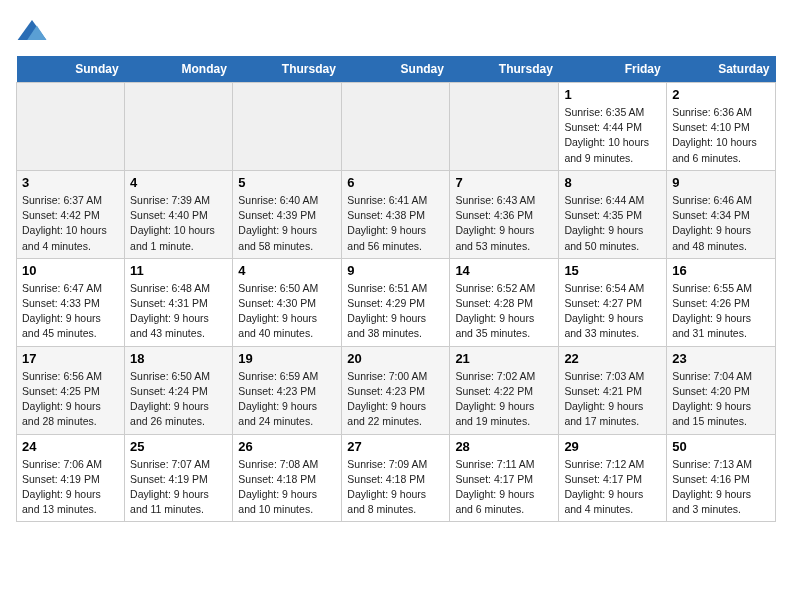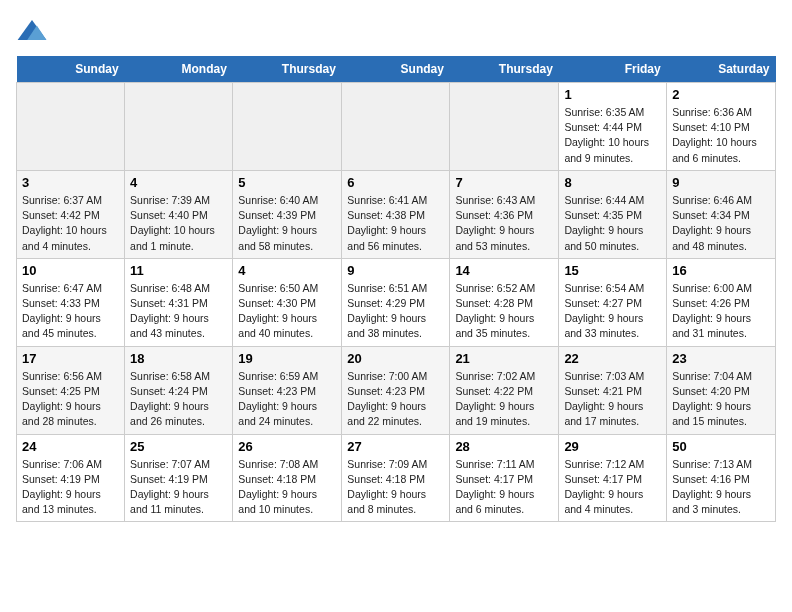--- a/index.html
+++ b/index.html
@@ -211,35 +211,35 @@
 Daylight: 9 hours and 35 minutes.</div>
         </td>
         <td>
           <span class="day-num">15</span>
           <div class="day-info">Sunrise: 6:54 AM
 Sunset: 4:27 PM
 Daylight: 9 hours and 33 minutes.</div>
         </td>
         <td>
           <span class="day-num">16</span>
-          <div class="day-info">Sunrise: 6:00 AM
+          <div class="day-info">Sunrise: 6:55 AM
 Sunset: 4:26 PM
 Daylight: 9 hours and 31 minutes.</div>
         </td>
       </tr>
       <tr>
         <td>
           <span class="day-num">17</span>
           <div class="day-info">Sunrise: 6:56 AM
 Sunset: 4:25 PM
 Daylight: 9 hours and 28 minutes.</div>
         </td>
         <td>
           <span class="day-num">18</span>
-          <div class="day-info">Sunrise: 6:58 AM
+          <div class="day-info">Sunrise: 6:50 AM
 Sunset: 4:24 PM
 Daylight: 9 hours and 26 minutes.</div>
         </td>
         <td>
           <span class="day-num">19</span>
           <div class="day-info">Sunrise: 6:59 AM
 Sunset: 4:23 PM
 Daylight: 9 hours and 24 minutes.</div>
         </td>
         <td>

